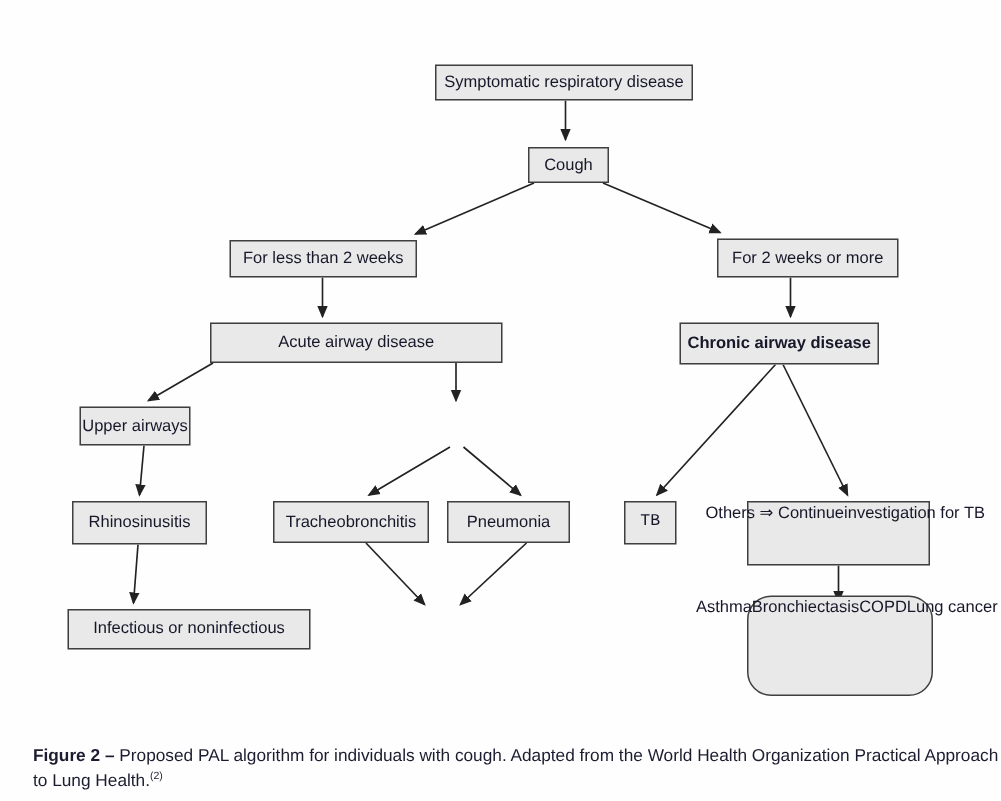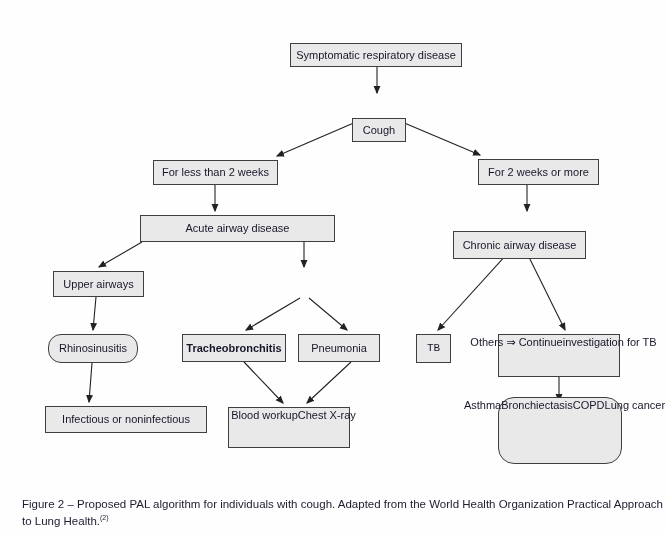--- a/index.html
+++ b/index.html
@@ -39,21 +39,21 @@
   }
   .caption {
     position: absolute;
     left: 22px;
     top: 484px;
     width: 648px;
     font-size: 11.5px;
     line-height: 1.5;
     color: #1c1c30;
   }
-  .caption .cap-label { font-weight: normal; }
+  .caption .cap-label { font-weight: bold; }
   .caption sup { font-size: 7px; vertical-align: super; line-height: 0; }
 </style>
 </head>
 <body>
 
 <div class="canvas">
 
   <svg class="arrow-layer" viewBox="0 0 667 534" xmlns="http://www.w3.org/2000/svg">
     <defs>
       <marker id="ah" viewBox="0 0 10 10" refX="8.5" refY="5" markerWidth="7.5" markerHeight="7.5" orient="auto-start-reverse">
@@ -74,42 +74,38 @@
       <line x1="309" y1="298" x2="347" y2="330" marker-end="url(#ah)"></line>
       <line x1="244" y1="362" x2="283" y2="403" marker-end="url(#ah)"></line>
       <line x1="351" y1="362" x2="307" y2="403" marker-end="url(#ah)"></line>
       <line x1="517" y1="243" x2="438" y2="330" marker-end="url(#ah)"></line>
       <line x1="522" y1="243" x2="565" y2="330" marker-end="url(#ah)"></line>
       <line x1="559" y1="377" x2="559" y2="401" marker-end="url(#ah)"></line>
     </g>
   </svg>
 
   <div class="node" style="left:290px; top:43px;  width:172px; height:24px;">Symptomatic respiratory disease</div>
-  <div class="node" style="left:352px; top:98px;  width:54px;  height:24px;margin-top:20px;">Cough</div>
+  <div class="node" style="left:352px; top:98px;  width:54px;  height:24px;">Cough</div>
   <div class="node" style="left:153px; top:160px; width:125px; height:25px;">For less than 2 weeks</div>
   <div class="node" style="left:478px; top:159px; width:121px; height:26px;">For 2 weeks or more</div>
   <div class="node" style="left:140px; top:215px; width:195px; height:27px;">Acute airway disease</div>
-  <div class="node" style="left:453px; top:231px; width:133px; height:28px;">Chronic airway disease</div>
-  <div class="node" style="left:53px;  top:271px; width:91px;  height:26px;">Upper airways</div>
-  <div class="node" style="left:48px;  top:334px; width:90px;  height:29px;border-radius:13px;">Rhinosinusitis</div>
-  <div class="node" style="left:182px; top:334px; width:104px; height:28px;font-weight:bold;">Tracheobronchitis</div>
+  <div class="node" style="left:453px; top:215px; width:133px; height:28px;font-weight:bold;">Chronic airway disease</div>
+  <div class="node" style="left:53px;  top:271px; width:74px;  height:26px;">Upper airways</div>
+  <div class="node" style="left:48px;  top:334px; width:90px;  height:29px;">Rhinosinusitis</div>
+  <div class="node" style="left:182px; top:334px; width:104px; height:28px;">Tracheobronchitis</div>
   <div class="node" style="left:298px; top:334px; width:82px;  height:28px;">Pneumonia</div>
   <div class="node" style="left:416px; top:334px; width:35px;  height:29px;font-family:Liberation Mono, monospace;">TB</div>
 
   <div class="node multiline" style="left:498px; top:334px; width:122px; height:43px;">
     <span>Others ⇒ Continue</span>
     <span>investigation for TB</span>
   </div>
 
   <div class="node" style="left:45px; top:406px; width:162px; height:27px;">Infectious or noninfectious</div>
 
-  <div class="node multiline" style="left:228px; top:407px; width:122px; height:41px;">
-    <span>Blood workup</span>
-    <span>Chest X-ray</span>
-  </div>
 
   <div class="node multiline" style="left:498px; top:397px; width:124px; height:67px;border-radius:16px;">
     <span>Asthma</span>
     <span>Bronchiectasis</span>
     <span>COPD</span>
     <span>Lung cancer</span>
   </div>
 
   <p class="caption">
     <span class="cap-label">Figure 2 –</span>

